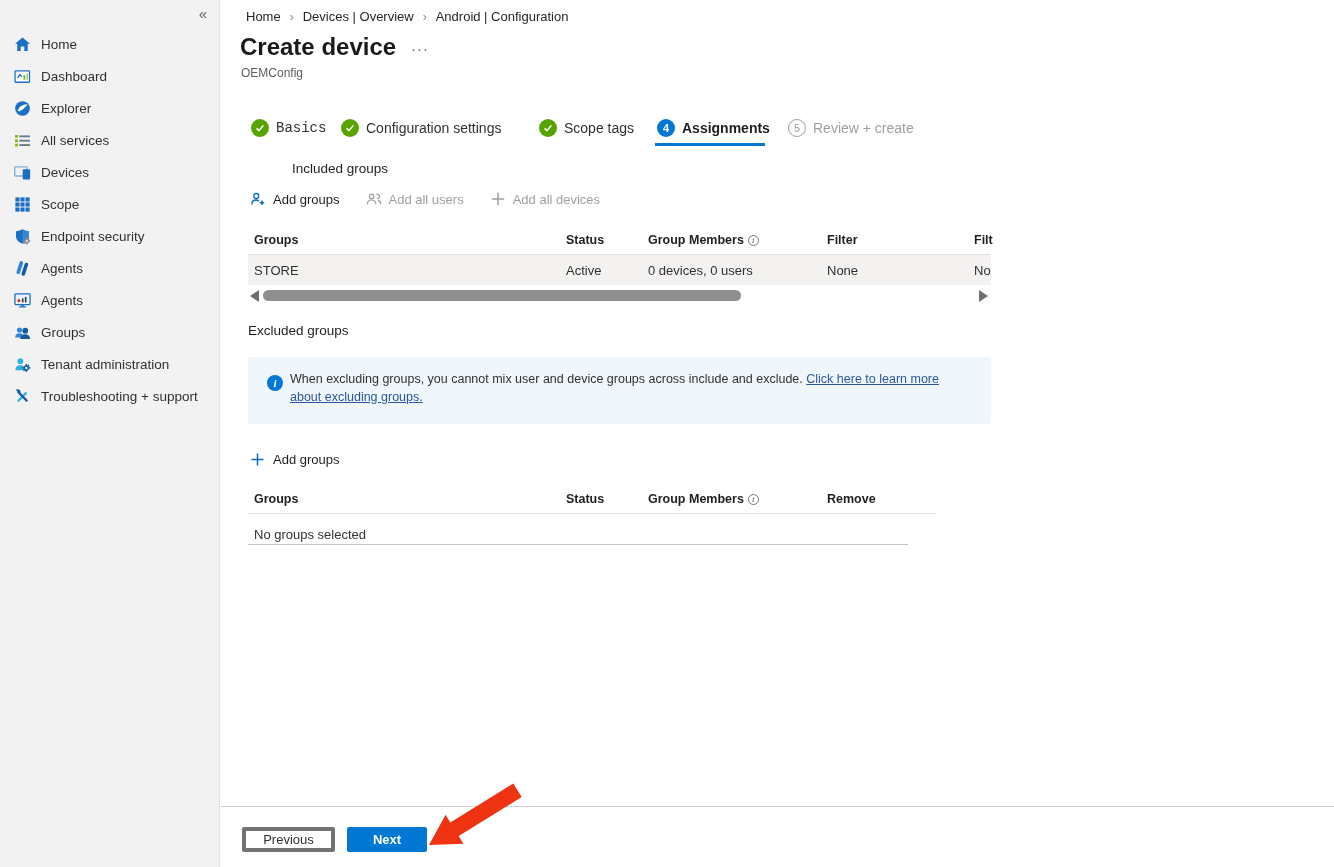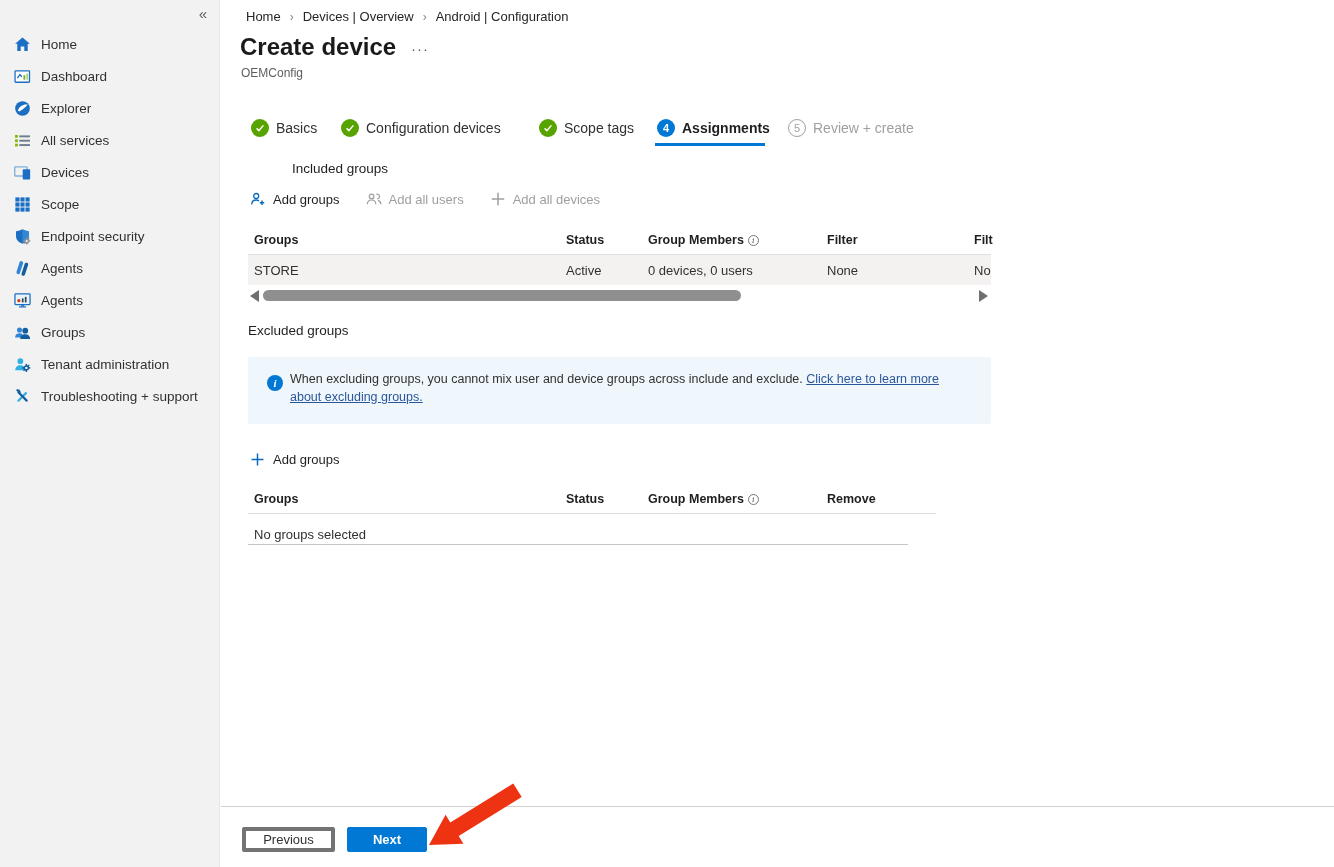--- a/index.html
+++ b/index.html
@@ -250,35 +250,35 @@
       <span class="sep">›</span>
       <span class="crumb">Devices | Overview</span>
       <span class="sep">›</span>
       <span class="crumb">Android | Configuration</span>
     </nav>
 
     <h1 class="page-title">Create device</h1>
     <span class="title-more">···</span>
     <div class="page-subtitle">OEMConfig</div>
 
-    <div class="step" style="left:30px;">
+    <div class="step" style="left:30px;font-family:Liberation Mono, monospace;">
       <span class="step-circle complete">
         <svg viewBox="0 0 16 16" width="12" height="12">
             <path d="M3.5 8.5L6.5 11.5L12.5 4.5" stroke="#fff" stroke-width="2" fill="none"></path>
           </svg>
       </span>
       <span class="step-label done">Basics</span>
     </div>
     <div class="step" style="left:120px;">
       <span class="step-circle complete">
         <svg viewBox="0 0 16 16" width="12" height="12">
             <path d="M3.5 8.5L6.5 11.5L12.5 4.5" stroke="#fff" stroke-width="2" fill="none"></path>
           </svg>
       </span>
-      <span class="step-label done">Configuration devices</span>
+      <span class="step-label done">Configuration settings</span>
     </div>
     <div class="step" style="left:318px;">
       <span class="step-circle complete">
         <svg viewBox="0 0 16 16" width="12" height="12">
             <path d="M3.5 8.5L6.5 11.5L12.5 4.5" stroke="#fff" stroke-width="2" fill="none"></path>
           </svg>
       </span>
       <span class="step-label done">Scope tags</span>
     </div>
     <div class="step" style="left:436px;">

